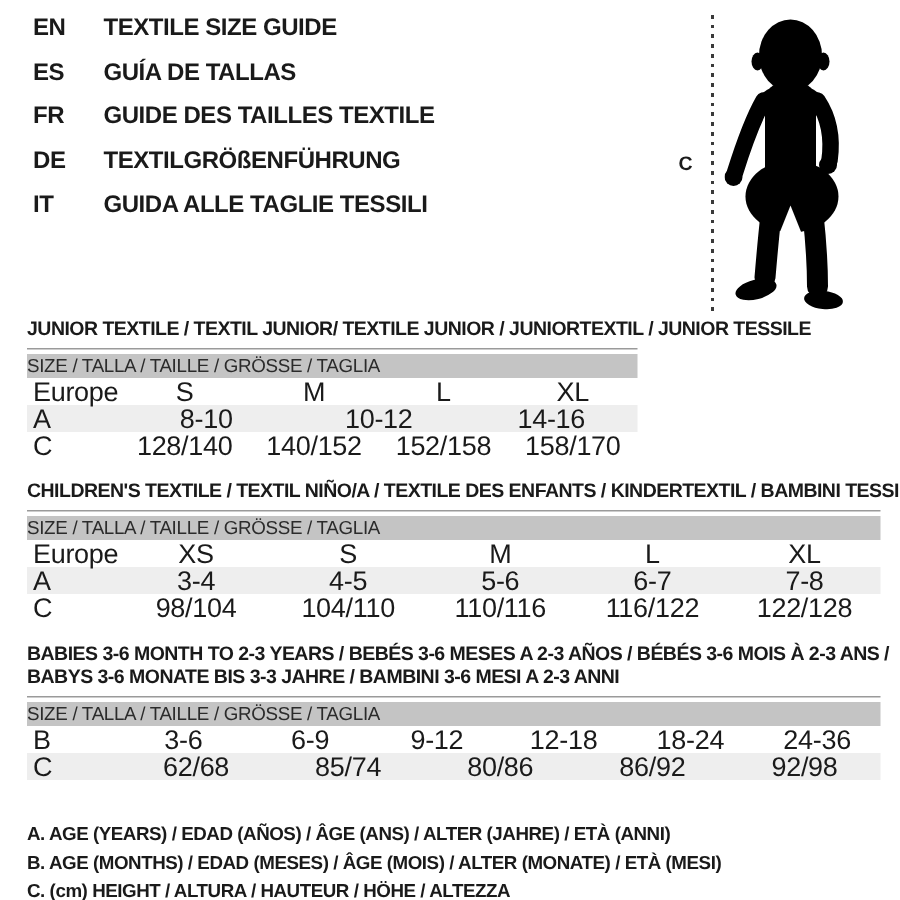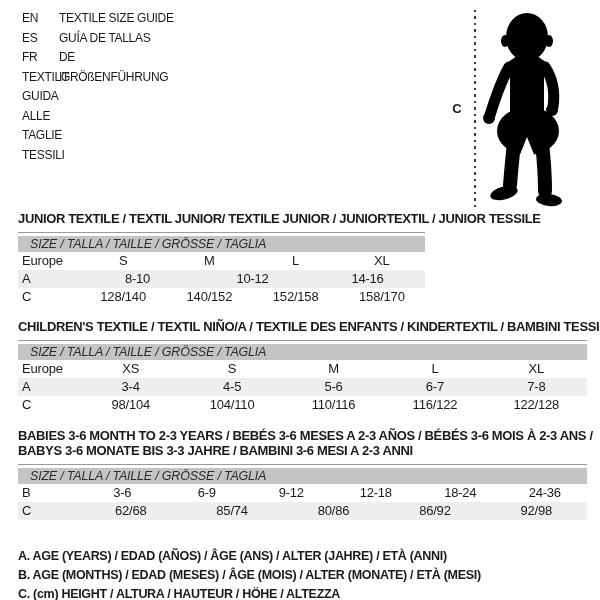--- a/index.html
+++ b/index.html
@@ -4,21 +4,21 @@
 <style>
   html,body{margin:0;padding:0;background:#fff;}
   #canvas{
     position:relative;width:600px;height:600px;background:#fff;overflow:hidden;
     font-family:"Liberation Sans",sans-serif;color:var(--text,#1a1a1a);
   }
   
   .lang-block{
     position:absolute;left:22px;top:9px;
     display:grid;grid-template-columns:37px auto;
-    font-size:12px;font-weight:normal;letter-spacing:-0.3px;line-height:19.5px;
+    font-size:16px;font-weight:bold;letter-spacing:-0.3px;line-height:19.5px;gap:10px;
   }
   
   .dash-line{
     position:absolute;left:474px;top:10px;width:2px;height:199px;
     background:repeating-linear-gradient(#3a3a3a 0 2.5px,transparent 2.5px 6.5px);
   }
   .measure-c{
     position:absolute;left:449px;top:101px;width:16px;text-align:center;
     font-size:13px;font-weight:bold;
   }
@@ -27,26 +27,25 @@
   .size-table{position:absolute;left:18px;}
   .size-table.narrow{width:407px;}
   .size-table.wide{width:569px;}
   .table-title{
     font-size:13px;font-weight:bold;letter-spacing:-0.35px;line-height:15px;
     margin-bottom:6px;white-space:nowrap;
   }
   .rule{height:1px;background:var(--rule,#9a9a9a);margin-bottom:3px;}
   .size-bar{
     height:16px;line-height:16px;background:var(--bar,#c4c4c4);
-    font-size:12.5px;letter-spacing:-0.2px;color:#2b2b2b;padding-left:12px;
+    font-size:12.5px;letter-spacing:-0.2px;color:#2b2b2b;padding-left:0;
     box-sizing:border-box;
-    font-style:italic;
   }
   .rows{display:block;}
-  .row{display:flex;height:18px;line-height:18px;font-size:13px;letter-spacing:-0.2px;align-items:flex-end;}
+  .row{display:flex;height:18px;line-height:18px;font-size:18px;letter-spacing:-0.2px;align-items:flex-end;}
   .row:nth-child(even){background:var(--stripe,#eeeeee);}
   .cell.label{width:62px;padding-left:4px;box-sizing:border-box;text-align:left;}
   .cell.value{flex:1;text-align:center;}
   
   .footnotes{
     position:absolute;left:18px;top:535px;
     font-size:12.5px;font-weight:bold;letter-spacing:-0.3px;line-height:19px;
     white-space:nowrap;
     margin-top:12px;
   }
@@ -56,20 +55,21 @@
 <body>
 
 <div id="canvas" style="--bar: #c4c4c4; --stripe: #eeeeee; --rule: #9a9a9a; --text: #1a1a1a;">
 
   <div class="lang-block">
       <div class="lang-code">EN</div>
       <div class="lang-label">TEXTILE SIZE GUIDE</div>
       <div class="lang-code">ES</div>
       <div class="lang-label">GUÍA DE TALLAS</div>
       <div class="lang-code">FR</div>
+      <div class="lang-label">GUIDE DES TAILLES TEXTILE</div>
       <div class="lang-code">DE</div>
       <div class="lang-label">TEXTILGRÖßENFÜHRUNG</div>
       <div class="lang-code">IT</div>
       <div class="lang-label">GUIDA ALLE TAGLIE TESSILI</div>
     </div>
 
   <div class="dash-line"></div>
   <div class="measure-c">C</div>
   <svg class="baby-figure" width="90" height="198" viewBox="0 0 90 198" aria-hidden="true">
     <g fill="#000" stroke="none">

